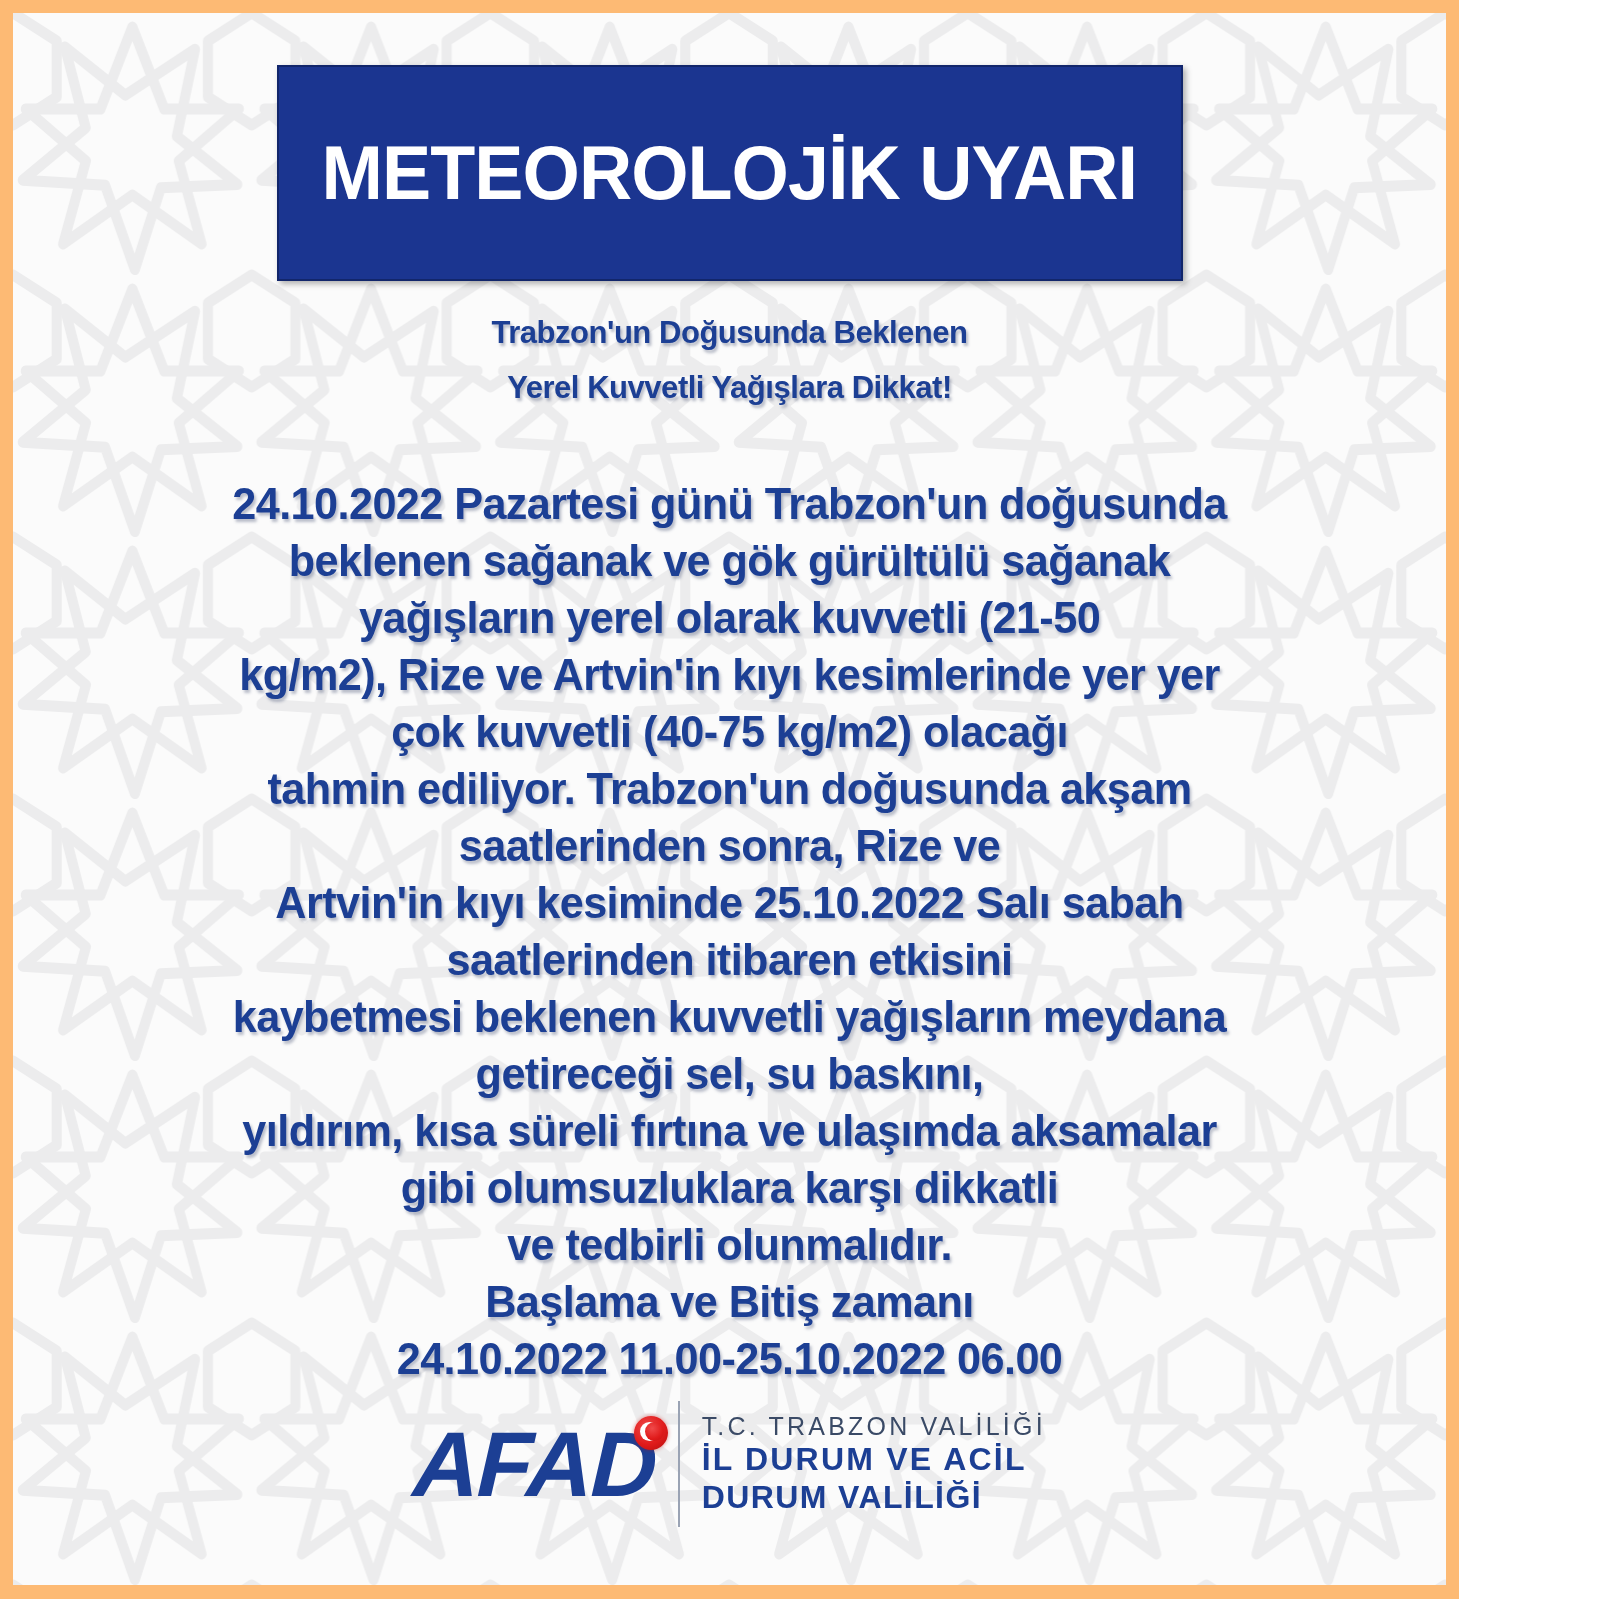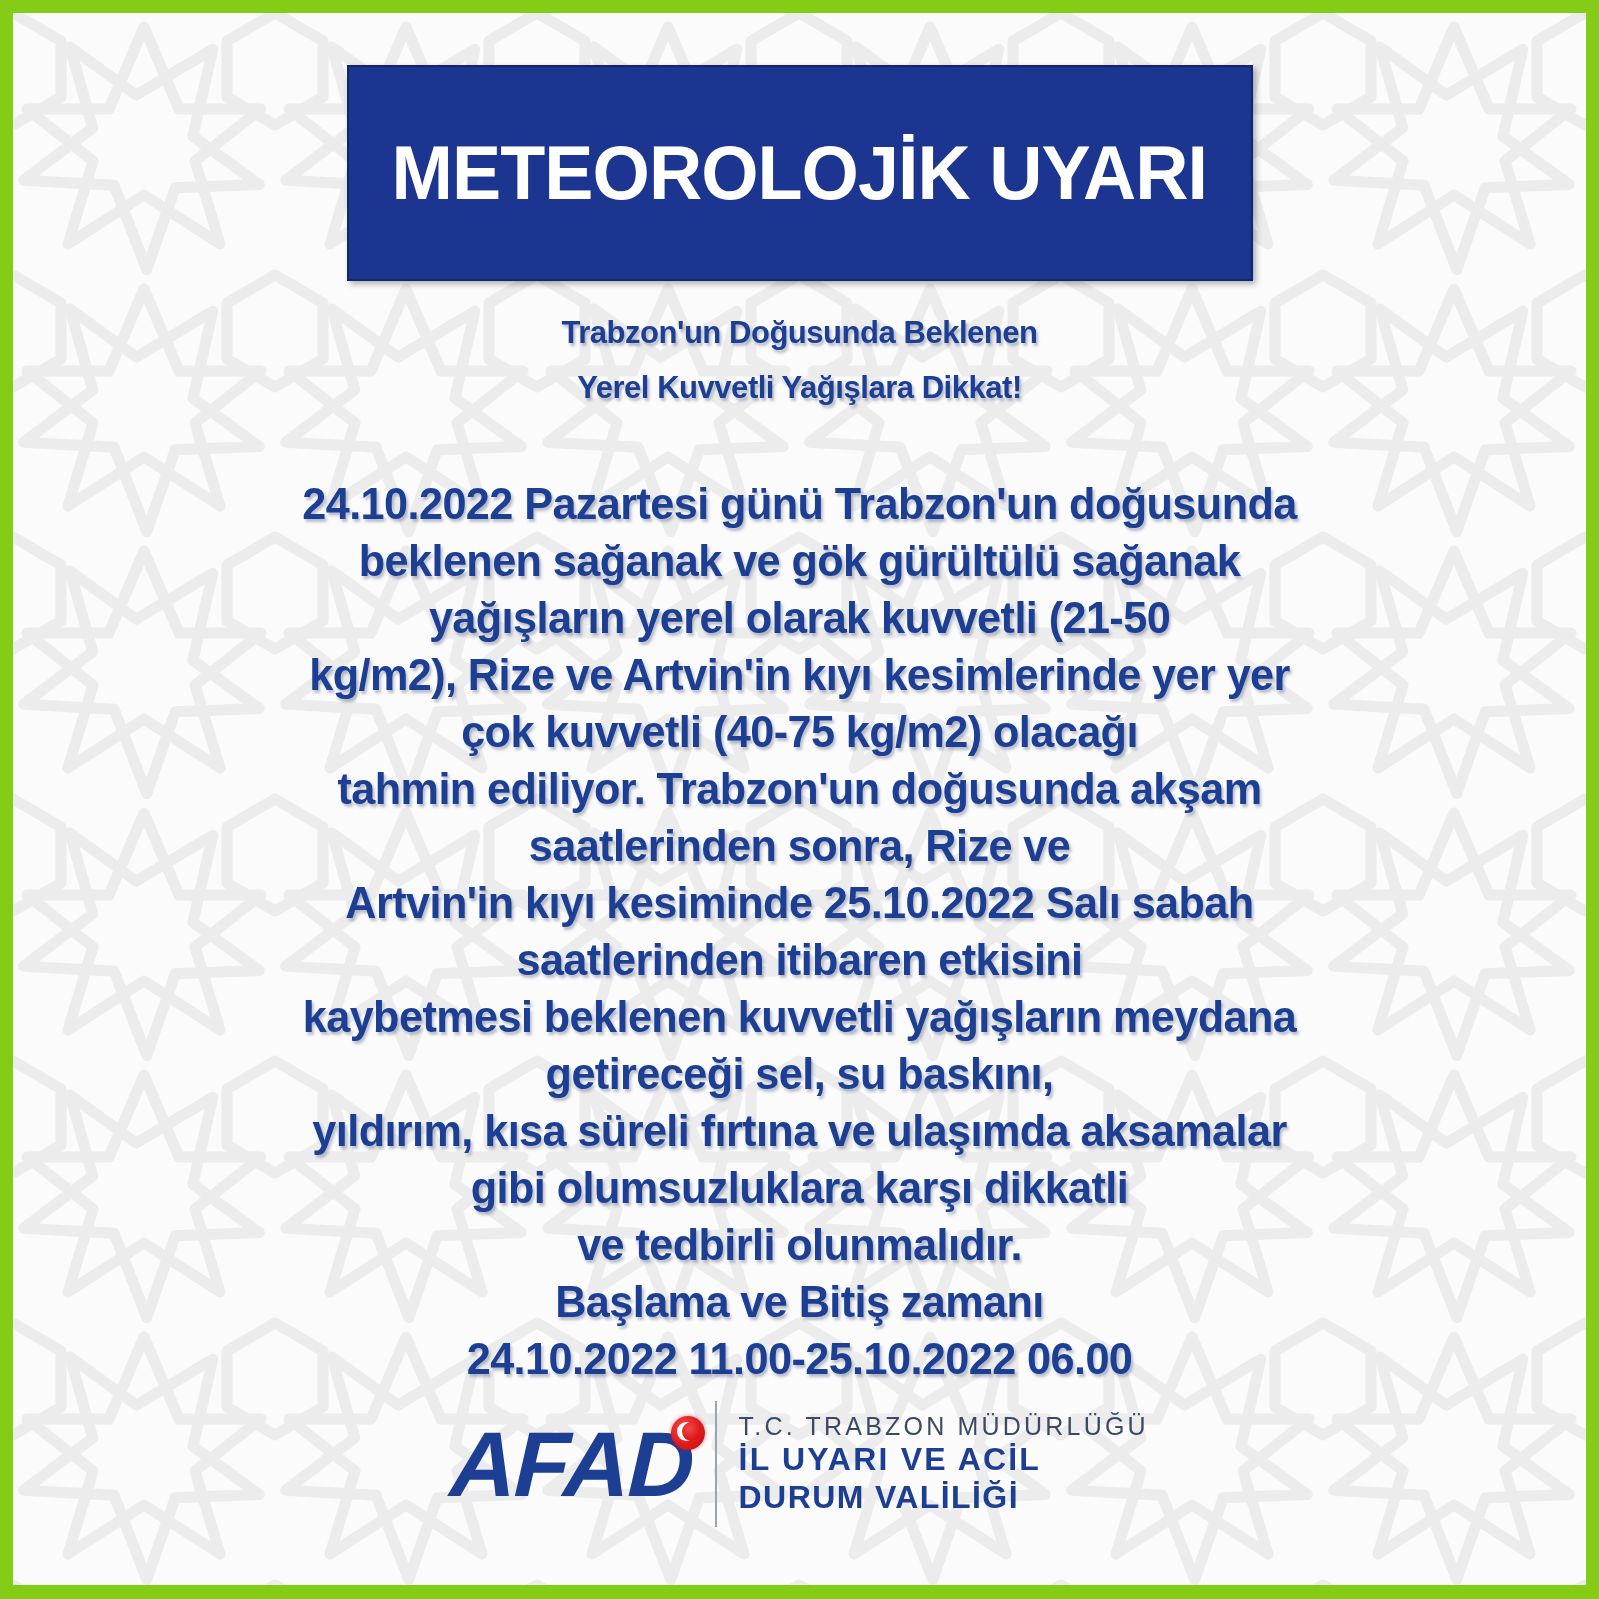--- a/index.html
+++ b/index.html
@@ -7,24 +7,24 @@
     margin: 0;
     padding: 0;
     background: #ffffff;
   }
   body {
     font-family: "Liberation Sans", sans-serif;
   }
 
   .poster {
     position: relative;
-    width: 1599px;
+    width: 1459px;
     height: 1599px;
     box-sizing: border-box;
-    background: #84cc16;      
+    background: #fdba74;      
     padding: 13px 13px 14px 13px;
     overflow: hidden;
   }
 
   
   .canvas {
     position: relative;
     width: 100%;
     height: 100%;
     box-sizing: border-box;
@@ -242,21 +242,21 @@
         <span class="ln">24.10.2022 11.00-25.10.2022 06.00</span>
       </div>
 
       <div class="footer">
         <div class="afad-block">
           <span class="afad-word">AFAD</span>
           <span class="crescent-mark"></span>
         </div>
         <div class="divider"></div>
         <div class="org-lines">
-          <div class="org-l1">T.C. TRABZON MÜDÜRLÜĞÜ</div>
-          <div class="org-l2">İL UYARI VE ACİL</div>
+          <div class="org-l1">T.C. TRABZON VALİLİĞİ</div>
+          <div class="org-l2">İL DURUM VE ACİL</div>
           <div class="org-l3">DURUM VALİLİĞİ</div>
         </div>
       </div>
 
     </div>
   </div>
 </div>
 
 </body></html>

